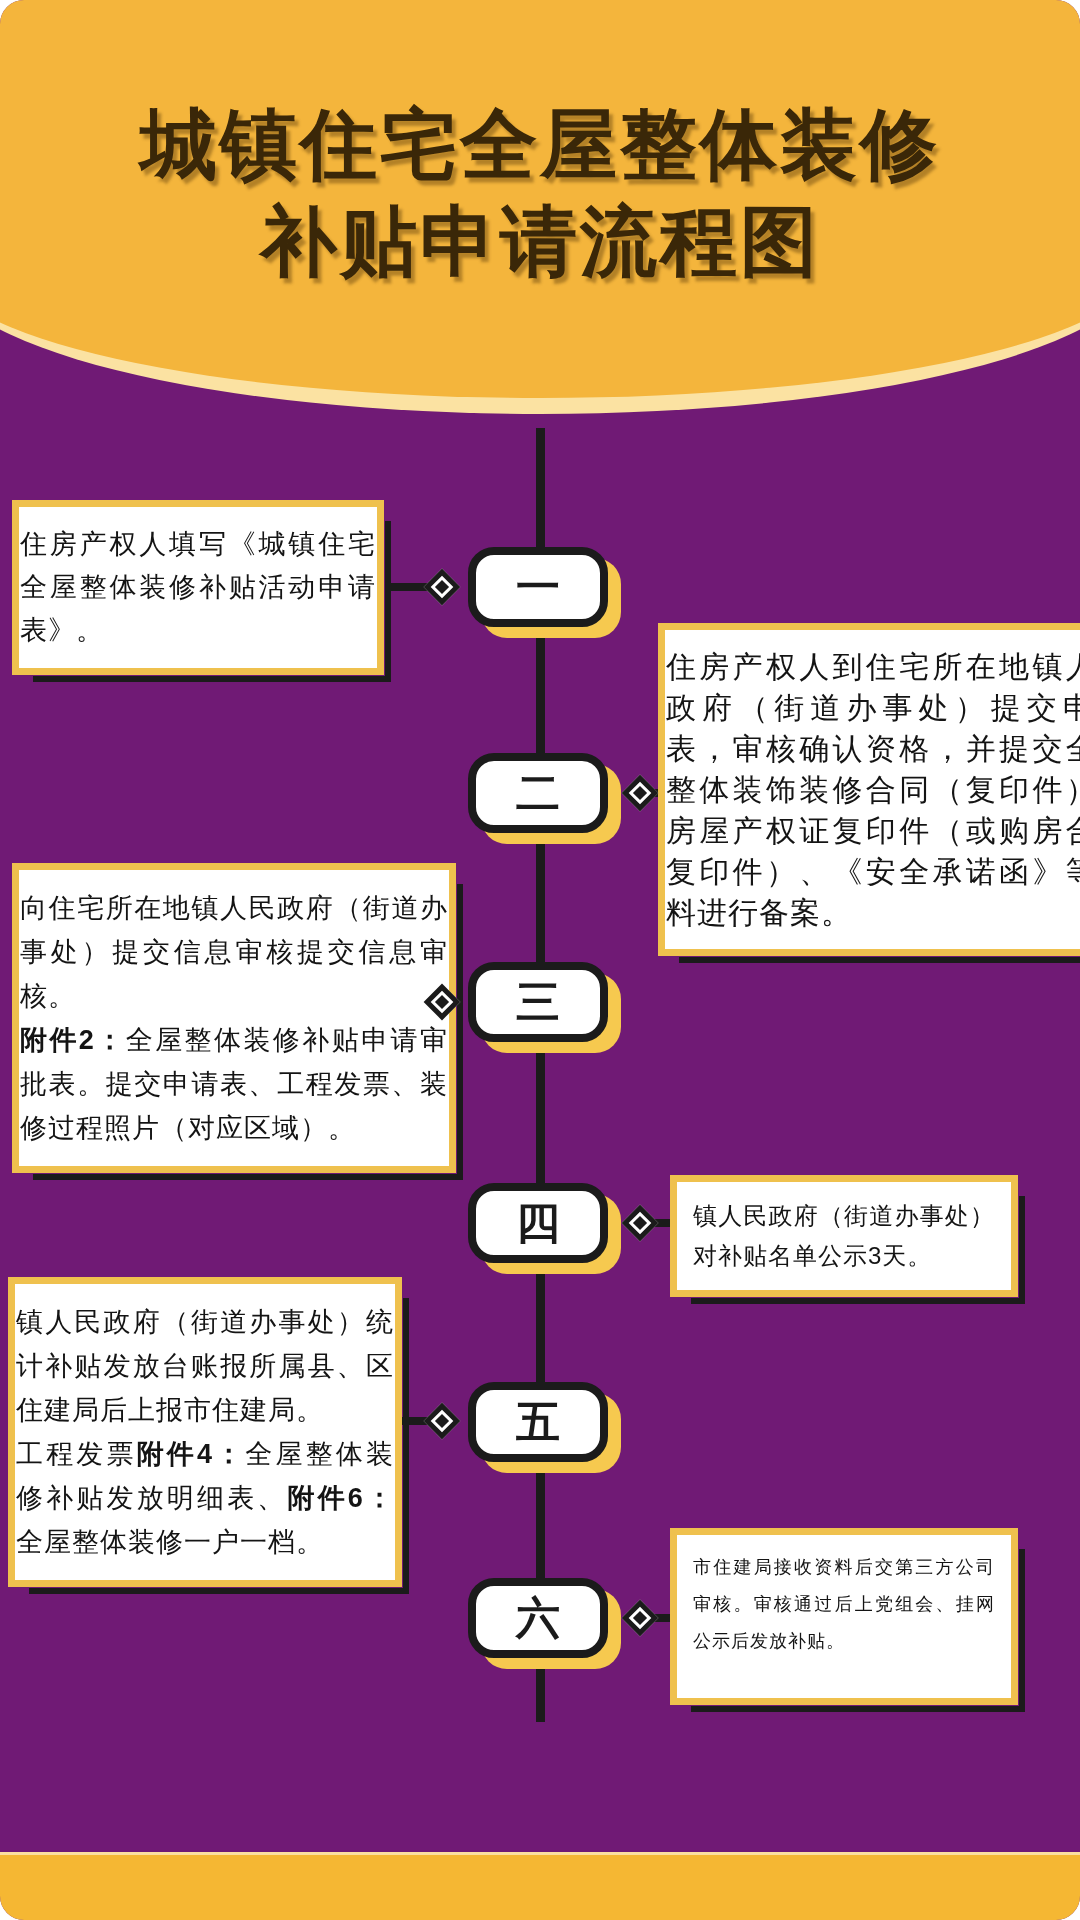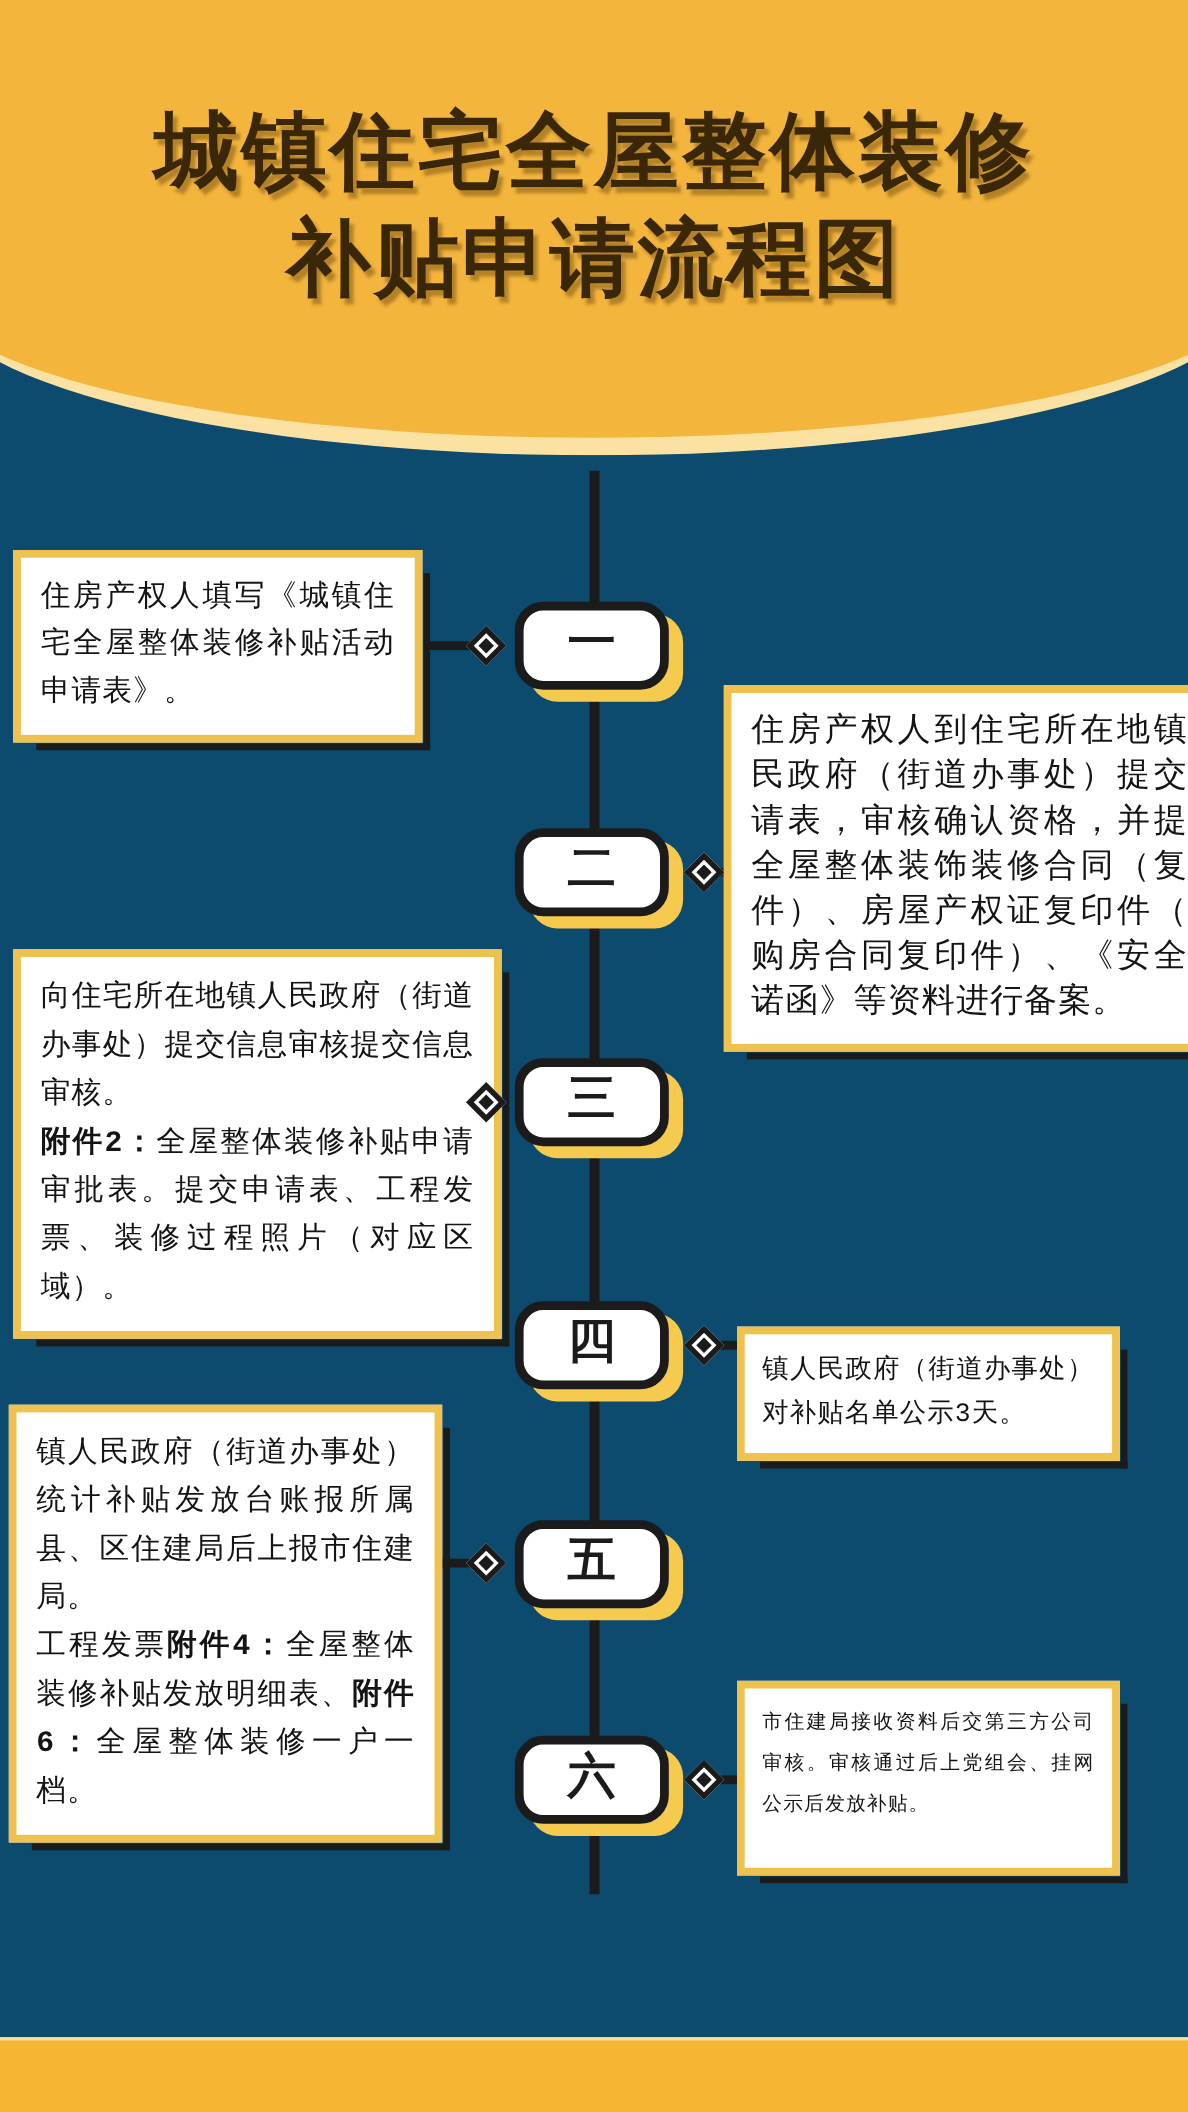--- a/index.html
+++ b/index.html
@@ -1,18 +1,18 @@
 <!DOCTYPE html>
 <html><head>
 <meta charset="utf-8">
 <style>
   html,body{margin:0;padding:0;background:#ffffff;}
   .poster{
     position:relative;width:1080px;height:1920px;overflow:hidden;
-    background:#0c4a6e;font-family:Liberation Mono, monospace;
+    background:#701a75;font-family:Liberation Sans, sans-serif;border-radius:24px;
   }
 
   
   .header{
     position:absolute;top:0;left:-60px;right:-60px;height:398px;
     background:#F4B53C;
     border-bottom:16px solid #FBE2A2;
     border-radius:0 0 50% 50% / 0 0 150px 150px;
   }
   .title{
@@ -49,34 +49,34 @@
   .diamond::after{
     content:"";position:absolute;left:50%;top:50%;width:10px;height:10px;
     margin:-5px 0 0 -5px;background:#1b1b1b;
   }
   .diamond.l{left:429px}.diamond.r{left:627px}
   .d1{top:574px}.d2{top:780px}.d3{top:989px}.d4{top:1210px}.d5{top:1408px}.d6{top:1605px}
 
   
   .tbox{
     position:absolute;background:#ffffff;border:7px solid #EFC14E;
-    box-sizing:border-box;padding:16px 18px;
+    box-sizing:border-box;padding:16px 1px;
     font-size:27px;line-height:43px;letter-spacing:1px;color:#141414;
     text-align:justify;text-justify:inter-ideograph;
   }
   .tbox::after{
     content:"";position:absolute;left:14px;top:14px;right:-14px;bottom:-14px;
     border-right:6px solid #1b1b1b;border-bottom:6px solid #1b1b1b;
   }
   .tbox b{font-weight:700;}
   .blk{display:block;font-weight:700;}
   .b1{left:12px;top:500px;width:372px;min-height:143px;}
   .b2{left:658px;top:623px;width:480px;min-height:330px;font-size:30px;line-height:41px;}
   .b3{left:12px;top:863px;width:444px;min-height:274px;line-height:44px;}
-  .b4{left:670px;top:1206px;width:348px;min-height:108px;font-size:24px;line-height:40px;padding:14px 16px;}
+  .b4{left:670px;top:1175px;width:348px;min-height:108px;font-size:24px;line-height:40px;padding:14px 16px;}
   .b5{left:8px;top:1277px;width:394px;min-height:271px;line-height:44px;}
   .b6{left:670px;top:1528px;width:348px;min-height:177px;font-size:18px;line-height:37px;padding:14px 16px;}
 
   
   .footer{position:absolute;left:0;right:0;top:1852px;height:68px;background:#F5B733;border-top:3px solid #FBDFA0;}
 </style>
 </head>
 <body>
 
 <div class="poster">

